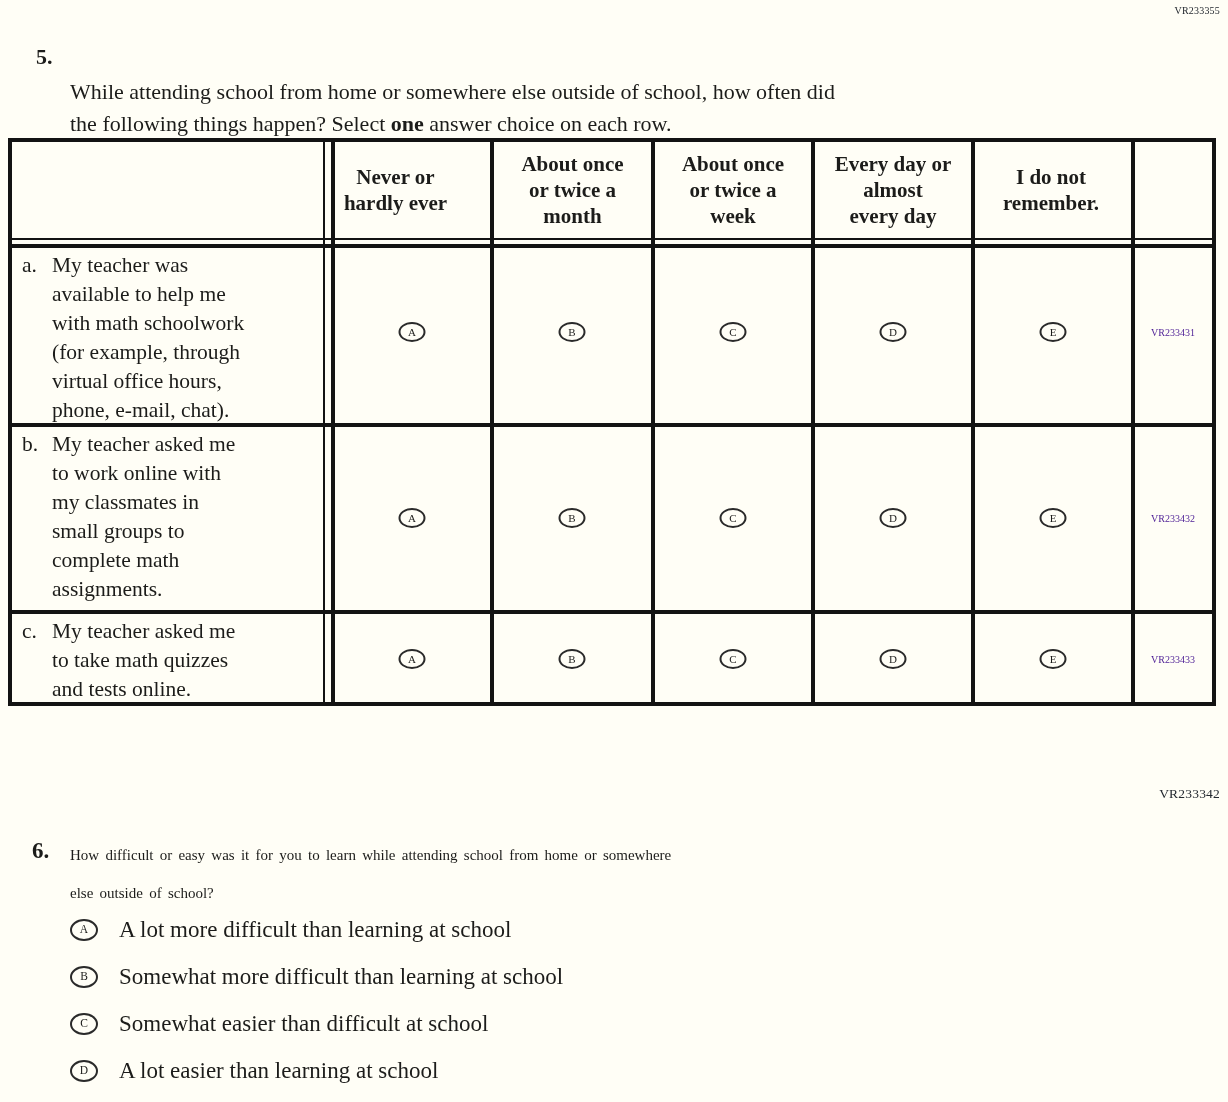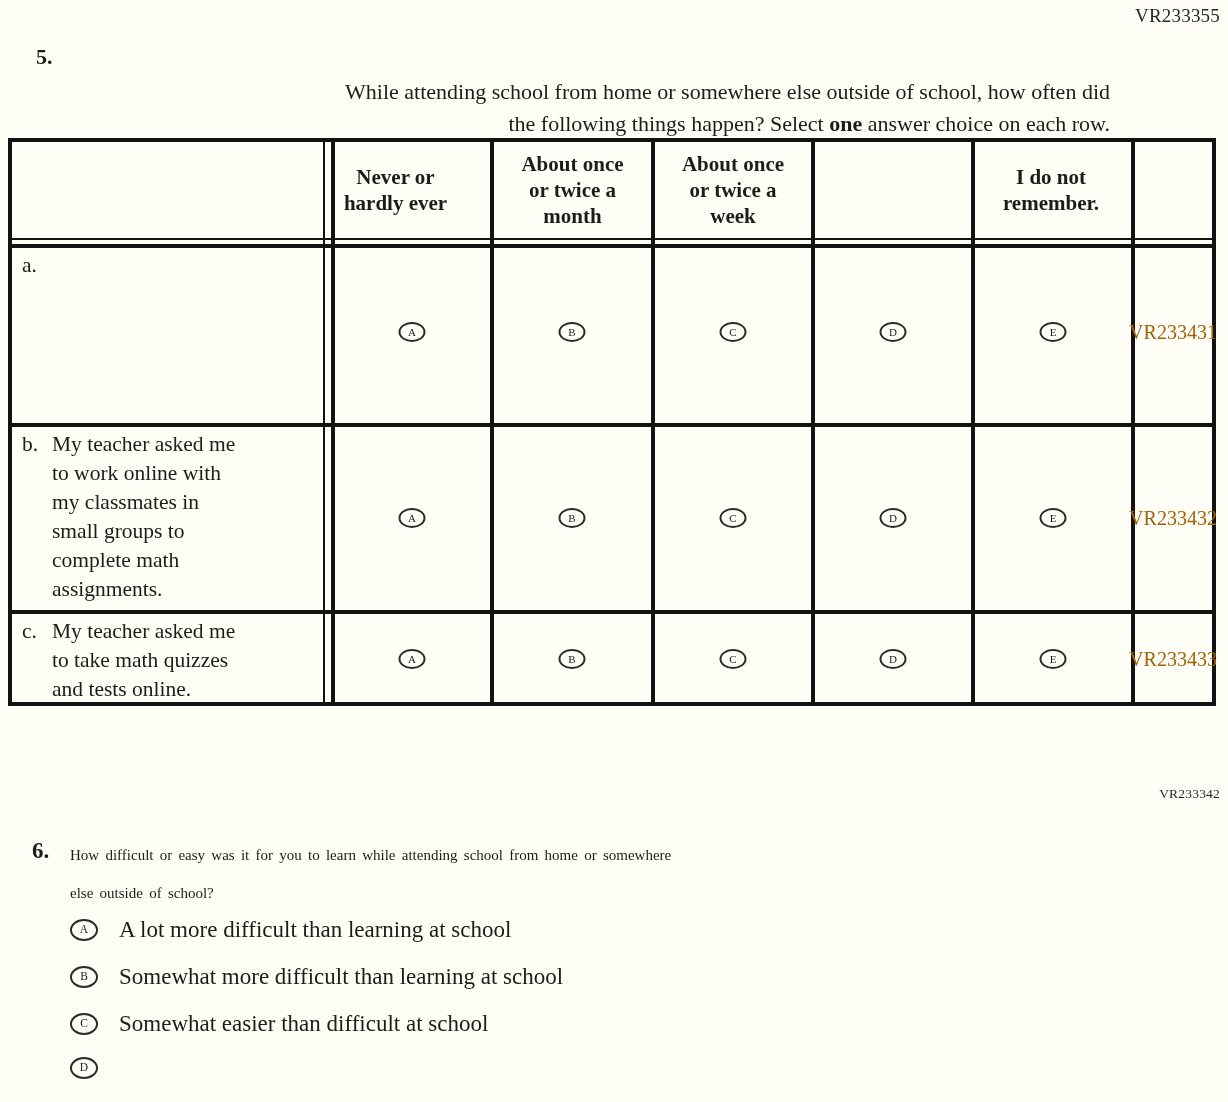--- a/index.html
+++ b/index.html
@@ -6,21 +6,21 @@
   body{
     width:1228px;height:1102px;position:relative;
     background:#fffef6;color:#1c1c1a;
     font-family:"Liberation Serif","DejaVu Serif",serif;
     overflow:hidden;
   }
   .abs{position:absolute;}
   .small-code{font-size:14px;letter-spacing:.2px;color:#23282f;}
   
   .qnum{font-weight:bold;font-size:22px;}
-  .qtext{font-size:22px;line-height:32px;white-space:pre-line;text-align:right;}
+  .qtext{font-size:22px;line-height:32px;white-space:pre-line;}
   .q6text{font-size:15px;line-height:38px;white-space:pre-line;word-spacing:2.5px;}
   .boldword{font-weight:bold;}
   
   .qtable{
     left:8px;top:138px;width:1200px;height:560px;
     border:4px solid #131313;background:#fffef6;
   }
   .vl{position:absolute;top:0;bottom:0;width:4px;background:#131313;}
   .vl.thin{width:2px;}
   .hl{position:absolute;left:0;right:0;height:4px;background:#131313;}
@@ -40,37 +40,37 @@
   .stem .stxt{white-space:pre-line;}
   .bub{
     position:absolute;transform:translate(-50%,-50%);
     width:23px;height:16px;border:2px solid #2a2a2a;border-radius:50%;
     display:flex;align-items:center;justify-content:center;
     font-size:11px;line-height:1;color:#1c1c1a;background:transparent;
     cursor:pointer;
   }
   .code-cell{
     position:absolute;transform:translate(-50%,-50%);
-    font-size:20px;color:#a16207;white-space:nowrap;
+    font-size:10px;color:#4c1d95;white-space:nowrap;
   }
   
   .opt{
     position:absolute;left:70px;display:flex;align-items:center;
     font-size:23px;line-height:28px;
   }
   .opt .obub{
     flex:none;width:24px;height:18px;border:2px solid #2a2a2a;border-radius:50%;
     display:flex;align-items:center;justify-content:center;
     font-size:11.5px;line-height:1;margin-right:21px;cursor:pointer;
   }
 </style>
 </head>
 <body>
 
-<div class="abs small-code" style="top:5px;right:8px;font-size:19px">VR233355</div>
+<div class="abs small-code" style="top:5px;right:8px;font-size:10px">VR233355</div>
 
 <div class="abs qnum" style="left:36px;top:44px">5.</div>
 <div class="abs qtext" style="left:70px;top:44px;width:1040px">
   <span>While attending school from home or somewhere else outside of school, how often did
 the following things happen? Select </span><span class="boldword">one</span><span> answer choice on each row.</span>
 </div>
 
 <div class="abs qtable">
 
   <div class="vl thin" style="left:311px"></div>
@@ -87,25 +87,34 @@
   <div class="hl" style="top:468px"></div>
 
   <div class="hdr-cell" style="left:314px;width:139px">Never or
 hardly ever</div>
   <div class="hdr-cell" style="left:482px;width:157px">About once
 or twice a
 month</div>
   <div class="hdr-cell" style="left:643px;width:156px">About once
 or twice a
 week</div>
+  <div class="hdr-cell" style="left:803px;width:156px">Every day or
+almost
+every day</div>
   <div class="hdr-cell" style="left:963px;width:152px">I do not
 remember.</div>
 
   <div class="stem" style="top:106px;height:175px">
     <span class="ltr">a.</span>
+    <span class="stxt">My teacher was
+available to help me
+with math schoolwork
+(for example, through
+virtual office hours,
+phone, e-mail, chat).</span>
   </div>
   <div class="bub" style="left:400px;top:190px">A</div>
   <div class="bub" style="left:560px;top:190px">B</div>
   <div class="bub" style="left:721px;top:190px">C</div>
   <div class="bub" style="left:881px;top:190px">D</div>
   <div class="bub" style="left:1041px;top:190px">E</div>
   <div class="code-cell" style="left:1161px;top:190px">VR233431</div>
 
   <div class="stem" style="top:285px;height:183px">
     <span class="ltr">b.</span>
@@ -150,13 +159,14 @@
 <div class="opt" style="top:963px">
   <span class="obub">B</span>
   <span>Somewhat more difficult than learning at school</span>
 </div>
 <div class="opt" style="top:1010px">
   <span class="obub">C</span>
   <span>Somewhat easier than difficult at school</span>
 </div>
 <div class="opt" style="top:1057px">
   <span class="obub">D</span>
+  <span>A lot easier than learning at school</span>
 </div>
 
 </body></html>

